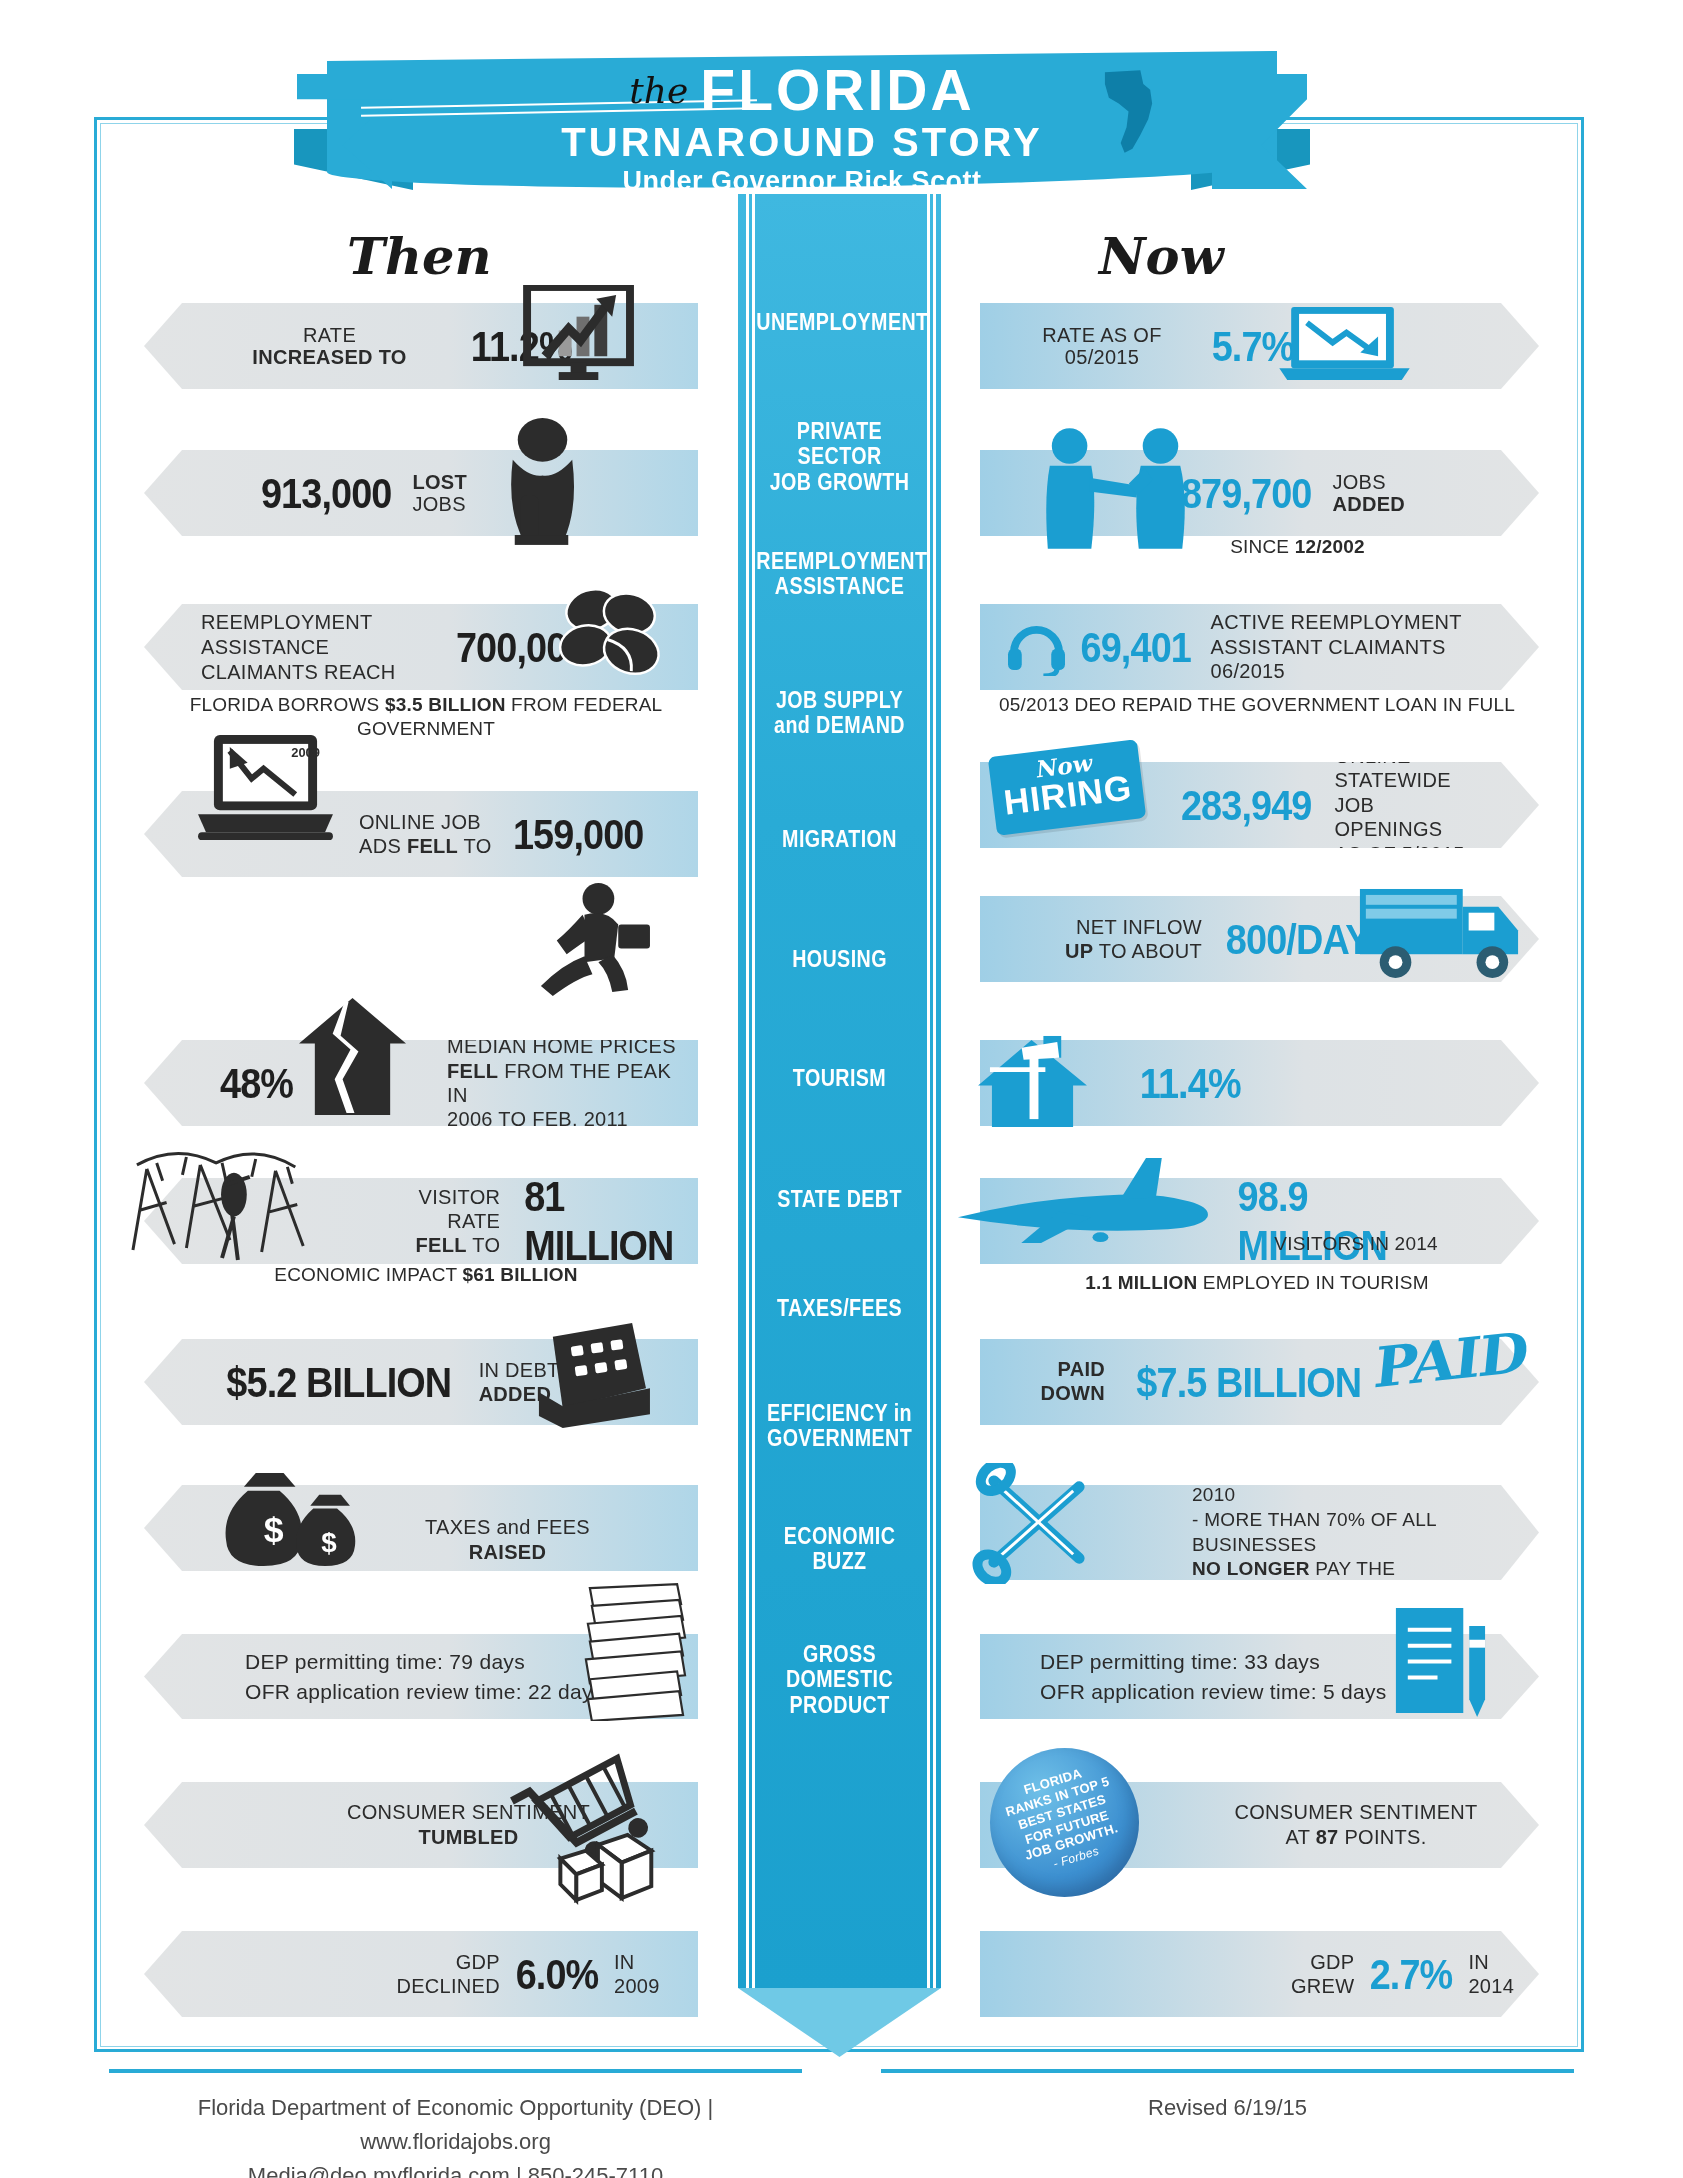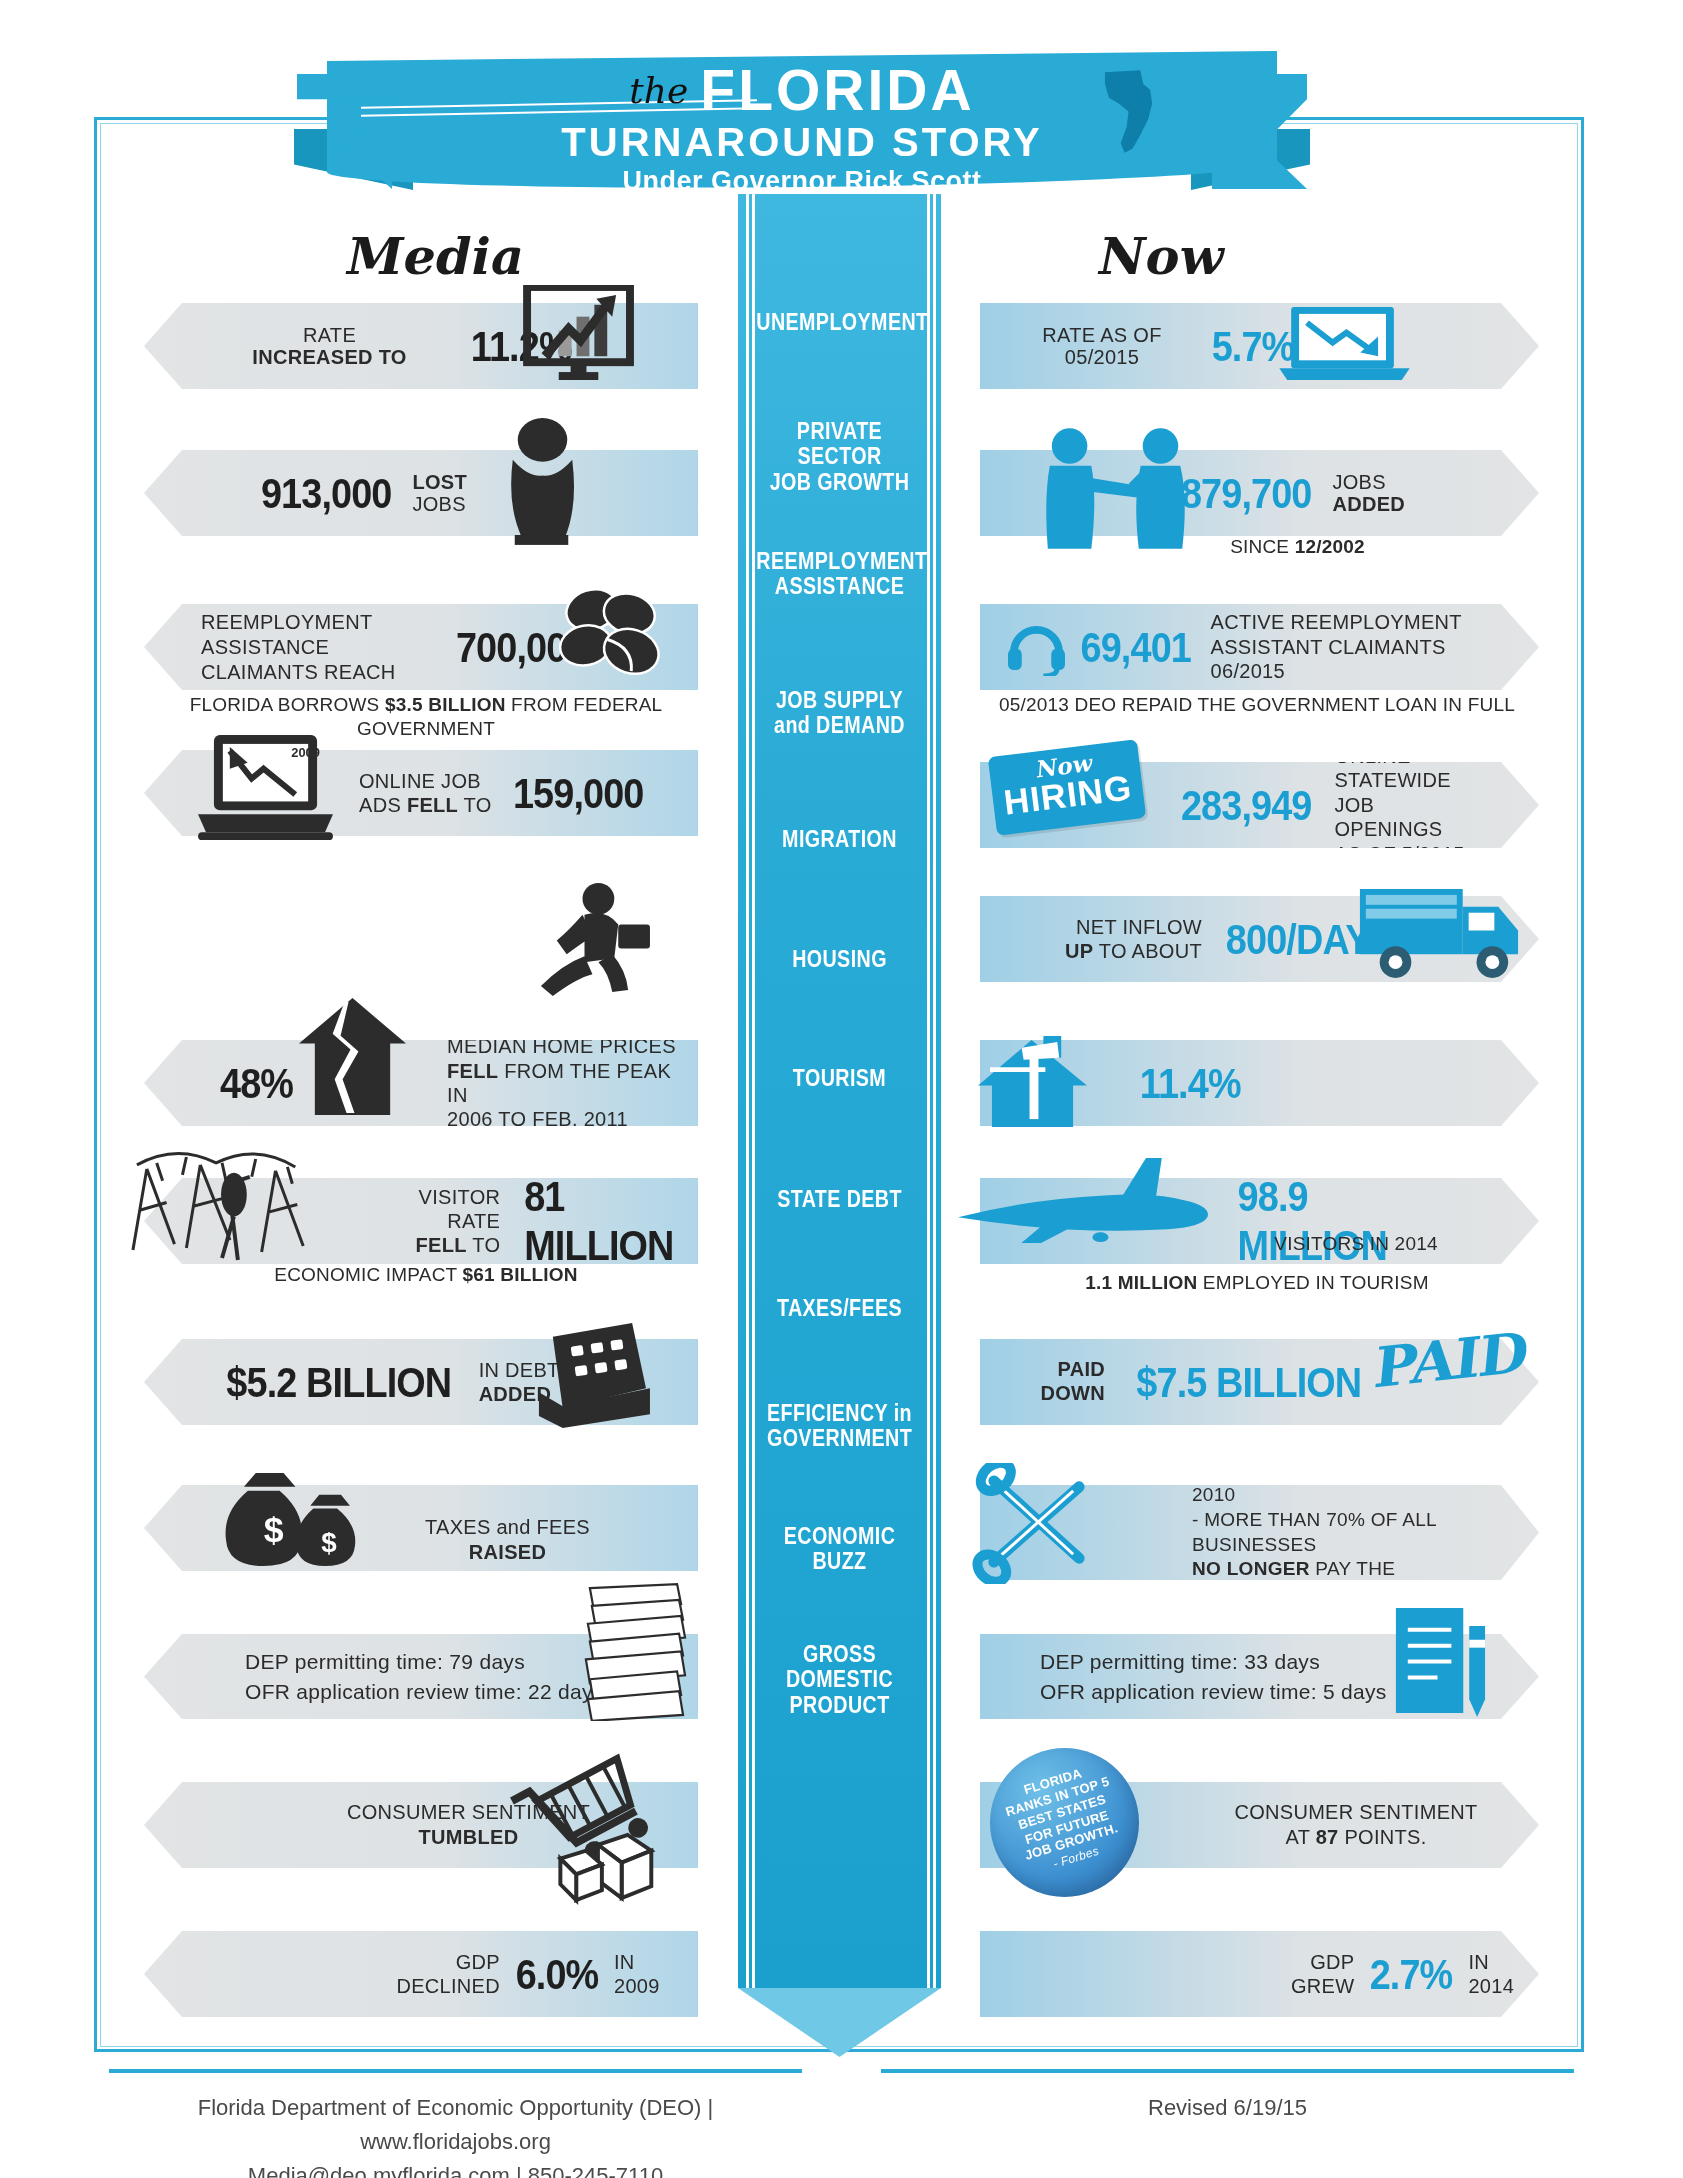--- a/index.html
+++ b/index.html
@@ -209,21 +209,21 @@
       </div>
       <div class="bt-l2">TURNAROUND STORY</div>
       <div class="bt-l3">Under Governor Rick Scott</div>
     </div>
 
     <svg class="fl-map" viewBox="0 0 60 92">
       <path d="M4 8 L40 6 L43 20 L50 26 L52 40 L48 56 L40 72 L32 86 L24 90 L20 80 L26 64 L28 48 L18 40 L8 34 L4 20 Z" fill="#0E7FA8"></path>
     </svg>
   </div>
 
-  <div class="hd-then">Media</div>
+  <div class="hd-then">Then</div>
   <div class="hd-now">Now</div>
 
   <div class="spine">
     <div class="spine-body"></div>
     <div class="spine-stripe" style="left:8px"></div>
     <div class="spine-stripe" style="left:14px"></div>
     <div class="spine-stripe" style="left:189px"></div>
     <div class="spine-stripe" style="left:195px"></div>
     <div class="spine-point2"></div>
 
@@ -329,21 +329,21 @@
       <rect x="46" y="30" width="14" height="22" rx="6" fill="#1B9ED1"></rect>
       <path d="M52 50 q0 8 -14 8" stroke="#1B9ED1" stroke-width="5" fill="none"></path>
     </svg>
     <span class="big blue" style="margin-left:6px">69,401</span>
     <div class="r-txt" style="margin-left:12px;line-height:1.22;">
       ACTIVE REEMPLOYMENT<br>ASSISTANT CLAIMANTS<br>06/2015
     </div>
   </div>
   <div class="sub" style="left:965px;top:693px;width:584px;">05/2013 DEO REPAID THE GOVERNMENT LOAN IN FULL</div>
 
-  <div class="ribbon left" style="top:750px">
+  <div class="ribbon left" style="top:791px">
     <div class="r-txt" style="margin-left:158px;text-align:left;line-height:1.2;">
       ONLINE JOB<br>ADS <b>FELL</b> TO
     </div>
     <span class="big" style="margin-left:12px">159,000</span>
   </div>
   <svg class="ic" style="left:196px;top:733px;width:139px;height:121px" viewBox="0 0 140 122">
     <rect x="18" y="2" width="104" height="76" rx="6" fill="#2C2C2C"></rect>
     <rect x="27" y="11" width="86" height="58" fill="#ffffff"></rect>
     <text x="96" y="24" font-size="13" font-family="Liberation Sans, sans-serif" fill="#2C2C2C" font-weight="bold">2009</text>
     <path d="M34 18 L56 46 L68 36 L100 62" stroke="#2C2C2C" stroke-width="6" fill="none"></path>

